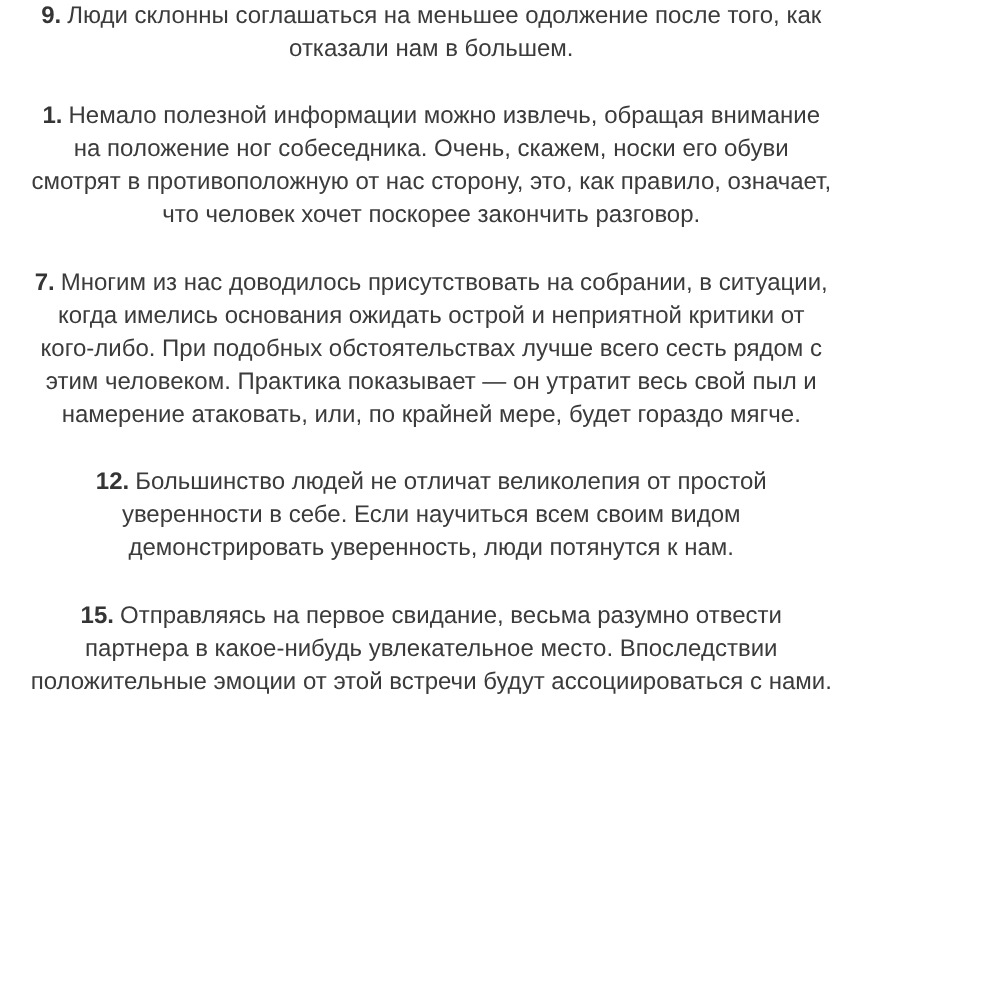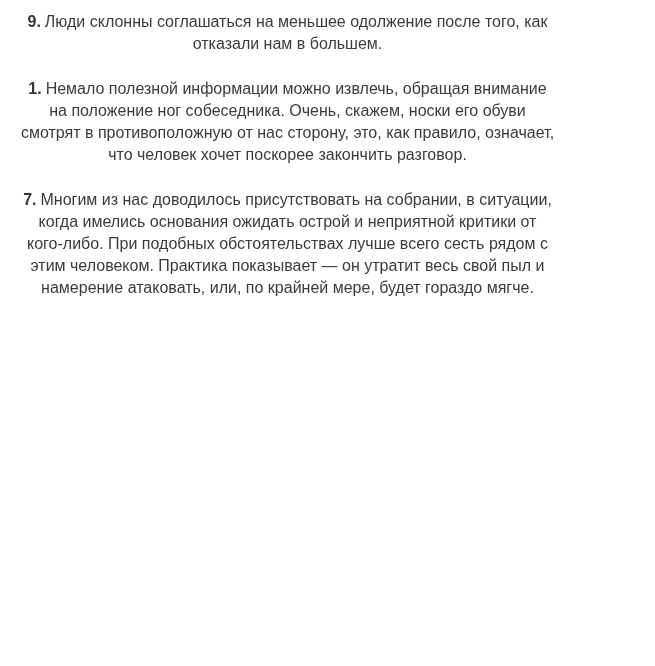--- a/index.html
+++ b/index.html
@@ -5,21 +5,21 @@
   html, body {
     margin: 0;
     padding: 0;
     background: #ffffff;
   }
   .page {
     width: 575px;
     min-height: 666px;
     background: #ffffff;
     box-sizing: border-box;
-    padding: 11px 20px 8px 20px;
+    padding: 0 20px 8px 20px;
     font-family: "Liberation Sans", sans-serif;
     color: #3b3b3b;
     font-size: 16px;
     line-height: 22px;
     text-align: center;
     overflow: hidden;
   }
   .para {
     margin: 0 0 23px 0;
   }
@@ -36,17 +36,19 @@
 <body>
 
 <div class="page">
 
   <p class="para"><strong class="num">9.</strong><span>Люди склонны соглашаться на меньшее одолжение после того, как отказали нам в большем.</span></p>
 
   <p class="para"><strong class="num">1.</strong><span>Немало полезной информации можно извлечь, обращая внимание на положение ног собеседника. Очень, скажем, носки его обуви смотрят в противоположную от нас сторону, это, как правило, означает, что человек хочет поскорее закончить разговор.</span></p>
 
   <p class="para"><strong class="num">7.</strong><span>Многим из нас доводилось присутствовать на собрании, в ситуации, когда имелись основания ожидать острой и неприятной критики от кого-либо. При подобных обстоятельствах лучше всего сесть рядом с этим человеком. Практика показывает — он утратит весь свой пыл и намерение атаковать, или, по крайней мере, будет гораздо мягче.</span></p>
 
+  <p class="para"><strong class="num">12.</strong><span>Большинство людей не отличат великолепия от простой уверенности в себе. Если научиться всем своим видом демонстрировать уверенность, люди потянутся к нам.</span></p>
 
 
 
+  <p class="para"><strong class="num">15.</strong><span>Отправляясь на первое свидание, весьма разумно отвести партнера в какое-нибудь увлекательное место. Впоследствии положительные эмоции от этой встречи будут ассоциироваться с нами.</span></p>
 
 </div>
 
 </body></html>

